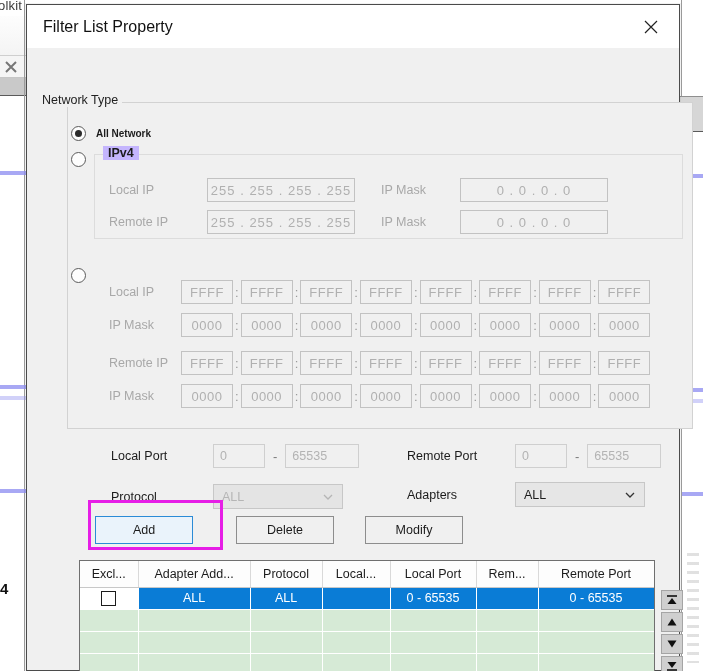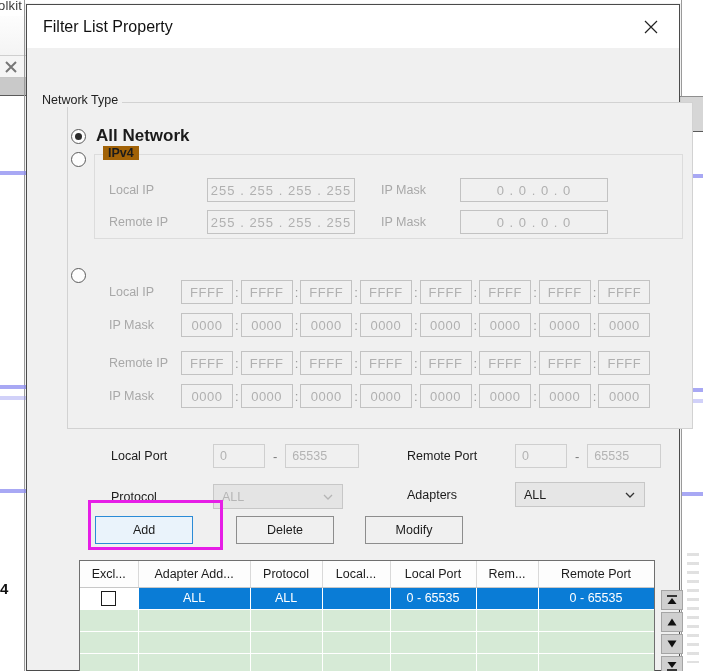--- a/index.html
+++ b/index.html
@@ -60,25 +60,25 @@
 
   .radio-row { position:absolute; display:flex; align-items:center; gap:10px; }
   .radio {
     width:15px; height:15px; border-radius:50%;
     border:1px solid #5b5b5b; background:#fdfdfd; position:relative; flex:none; cursor:pointer;
   }
   .radio.checked::after {
     content:""; position:absolute; left:3px; top:3px; width:7px; height:7px;
     border-radius:50%; background:#2b2b2b;
   }
-  .radio-label { font-size:17px; color:#1b1b1b; font-weight:bold; }
+  .radio-label { font-size:10px; color:#1b1b1b; font-weight:bold; }
 
   
   .subgroup { position:absolute; border:1px solid #dcdcdc; background:#f0f0f0; }
-  .sub-legend { position:absolute; top:-9px; left:14px; background:#a16207; padding:0 5px; font-size:12.5px; font-weight:bold; color:#1b1b1b; }
+  .sub-legend { position:absolute; top:-9px; left:14px; background:#c4b5fd; padding:0 5px; font-size:12.5px; font-weight:bold; color:#1b1b1b; }
 
   .fld-label { color:#a8a8a8; font-size:12.5px; }
   .txtbox {
     border:1px solid #c2c2c2; background:#f0f0f0; color:#b0b0b0;
     height:24px; display:flex; align-items:center; justify-content:center;
     font-size:13px; letter-spacing:.5px; cursor:text;
   }
   .txtbox.ipv4 { width:148px; justify-content:center; letter-spacing:1px; }
   .txtbox.hex  { width:52px; }
   .sep { color:#9a9a9a; font-size:13px; padding:0 2px; }

